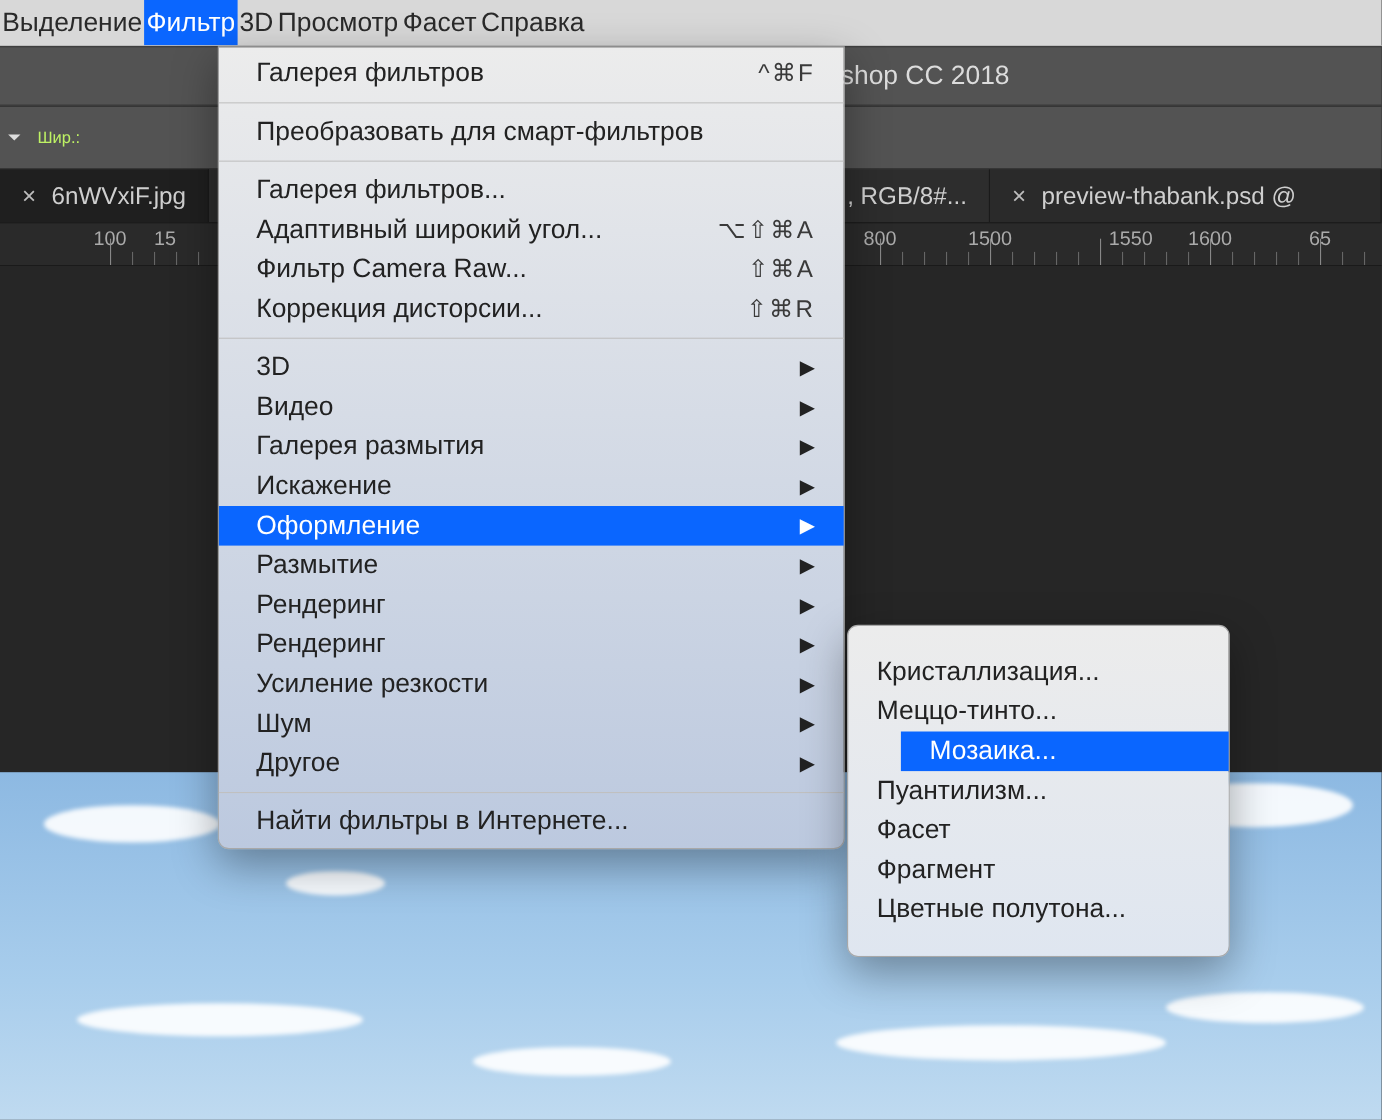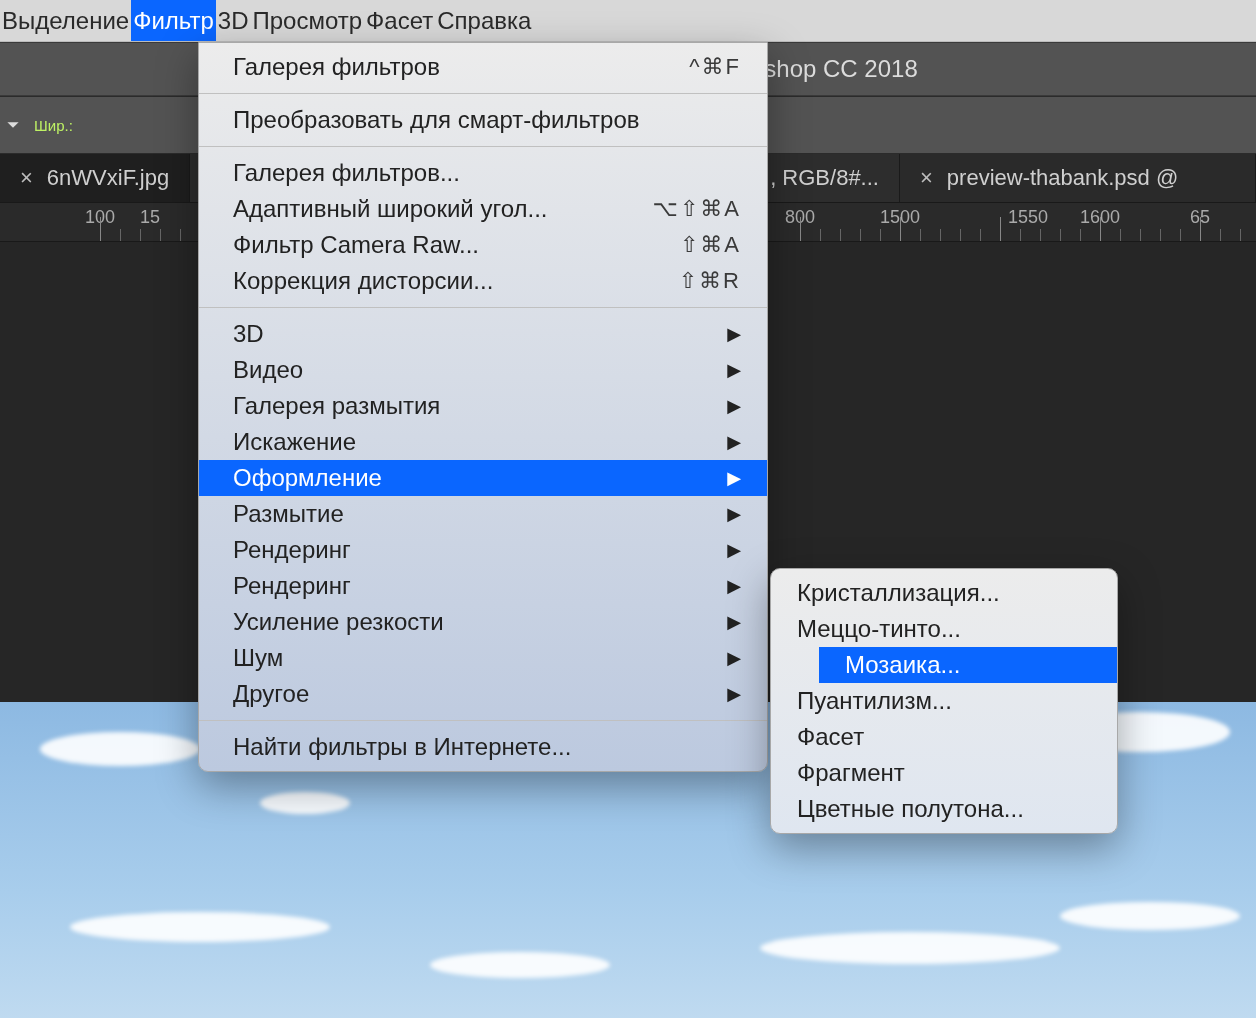--- a/index.html
+++ b/index.html
@@ -89,21 +89,21 @@
   .menu .row.hl { background:#0a66ff; color:#fff; }
   .menu .row.hl .arrow { color:#fff; }
   .menu hr { border:none; border-top:1px solid #c0c0c0; margin:8px 0; }
 
   
   .submenu {
     position:absolute; left:770px; top:568px; width:348px;
     background:linear-gradient(#ececec,#dfe6f0);
     border:1px solid #a8a8a8; border-radius:10px;
     box-shadow:0 14px 40px rgba(0,0,0,0.35);
-    font-size:24px; color:#222; padding:6px 0;
+    font-size:24px; color:#222; padding:24px 0;
   }
   .submenu .srow { height:36px; display:flex; align-items:center; padding:0 26px; cursor:default; }
   .submenu .srow.hl { background:#0a66ff; color:#fff;margin-left:48px; }
 
 </style>
 </head>
 <body>
 
 <div class="menubar">
   <div class="mitem">Выделение</div>

